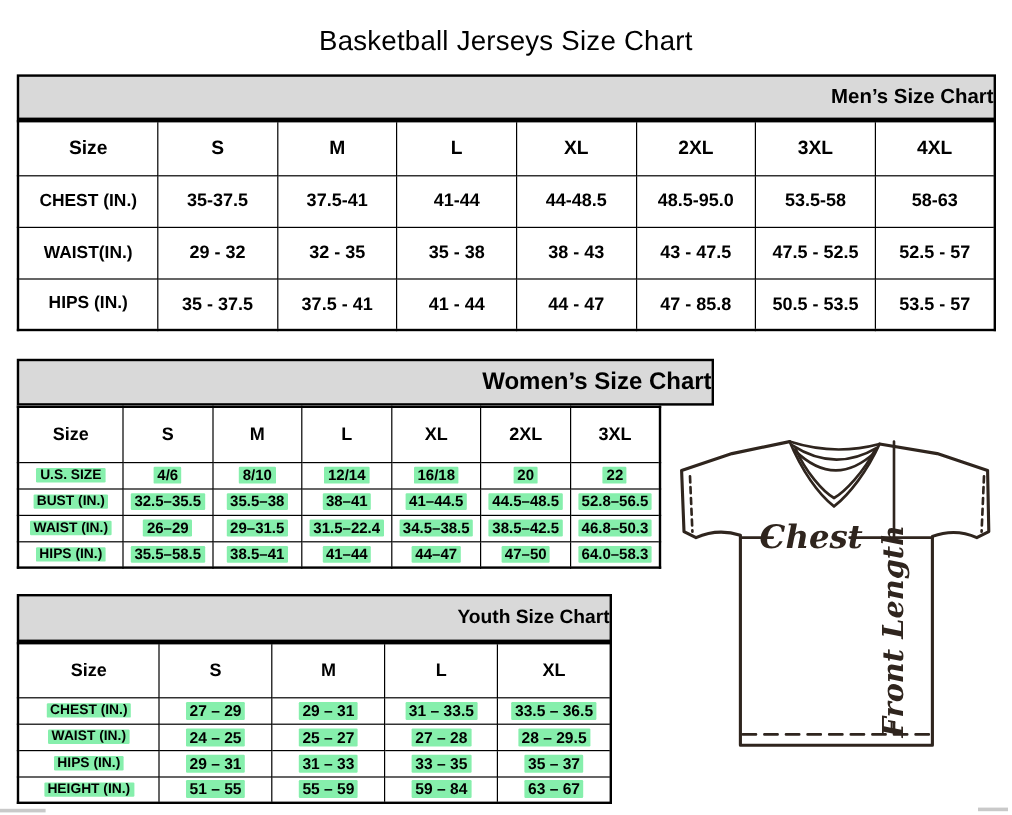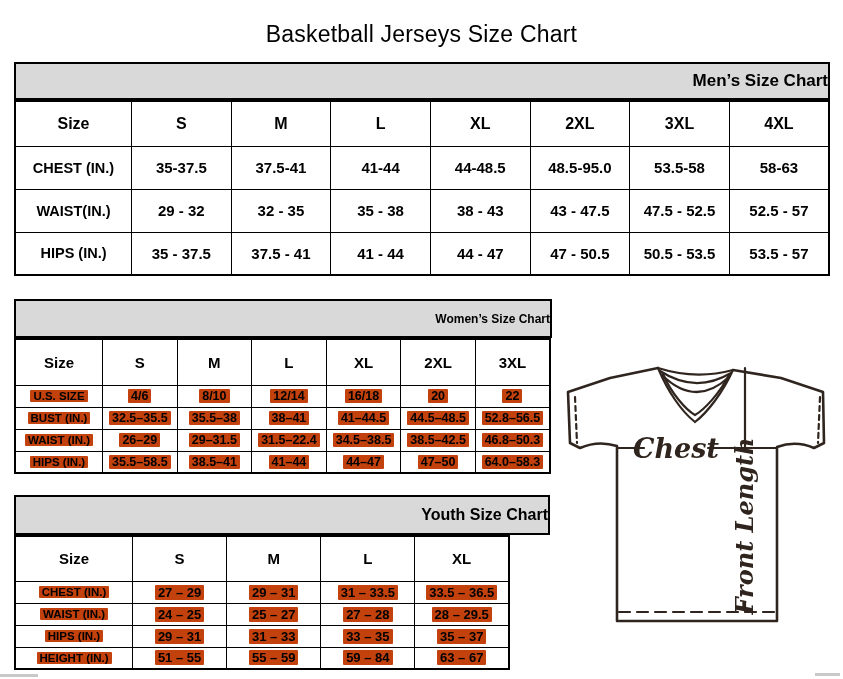--- a/index.html
+++ b/index.html
@@ -3,42 +3,42 @@
 <meta charset="utf-8">
 <style>
   html,body{margin:0;padding:0;background:#fff;}
   #page{position:relative;width:843px;height:679px;background:#ffffff;overflow:hidden;
         font-family:"Liberation Sans",sans-serif;color:#000;}
   #page-title{position:absolute;left:0;top:6px;width:100%;text-align:center;
         font-size:23px;font-weight:normal;letter-spacing:0.2px;}
   .band{position:absolute;background:#d9d9d9;border:2px solid #000;box-sizing:border-box;
         display:flex;align-items:center;justify-content:flex-end;font-weight:bold;}
   #band-men{left:14px;top:62px;width:816px;height:38px;font-size:17px;}
-  #band-women{left:14px;top:299px;width:538px;height:39px;font-size:12px;}
-  #band-youth{left:14px;top:495px;width:536px;height:40px;font-size:16px;}
+  #band-women{left:14px;top:299px;width:581px;height:39px;font-size:20px;}
+  #band-youth{left:14px;top:495px;width:496px;height:40px;font-size:16px;}
   table.sizes{position:absolute;border-collapse:collapse;table-layout:fixed;
         border:2px solid #000;background:#fff;}
   table.sizes th,table.sizes td{border:1.5px solid #000;text-align:center;vertical-align:middle;
         font-weight:bold;padding:0;overflow:hidden;white-space:nowrap;}
   table.men{left:14px;top:100px;width:816px;}
   table.men tr > *:first-child{width:115px;}
   table.men thead tr{height:45px;font-size:16px;}
   table.men tbody tr{height:43px;font-size:15px;}
   table.men tbody th{font-size:14.5px;}
   table.women{left:14px;top:338px;width:537px;}
   table.women tr > *:first-child{width:86px;}
   table.women thead tr{height:46px;font-size:15px;}
   table.women tbody tr{height:22px;font-size:12.5px;}
   table.women tbody th{font-size:11.5px;}
   table.youth{left:14px;top:535px;width:496px;}
   table.youth tr > *:first-child{width:116px;}
   table.youth thead tr{height:45px;font-size:15px;}
   table.youth tbody tr{height:22px;font-size:13px;}
   table.youth tbody th{font-size:11.5px;}
-  .hl{background:#c2410c;padding:0 3px;border-radius:1px;}
+  .hl{background:#86efac;padding:0 3px;border-radius:1px;}
   #jersey{position:absolute;left:556px;top:358px;width:285px;height:272px;}
   .frag{position:absolute;background:#c9c9c9;}
   #frag-left{left:0;top:674px;width:38px;height:3px;}
   #frag-right{left:815px;top:673px;width:25px;height:3px;}
 </style>
 </head>
 <body>
 
 <div id="page">
 
@@ -80,21 +80,21 @@
           <td>43 - 47.5</td>
           <td>47.5 - 52.5</td>
           <td>52.5 - 57</td>
         </tr>
         <tr>
           <th>HIPS (IN.)</th>
           <td>35 - 37.5</td>
           <td>37.5 - 41</td>
           <td>41 - 44</td>
           <td>44 - 47</td>
-          <td>47 - 50.5</td>
+          <td>47 - 85.8</td>
           <td>50.5 - 53.5</td>
           <td>53.5 - 57</td>
         </tr>
       </tbody>
     </table>
 
   <div class="band" id="band-women">
     <span>Women’s Size Chart</span>
   </div>
   <table class="sizes women">

